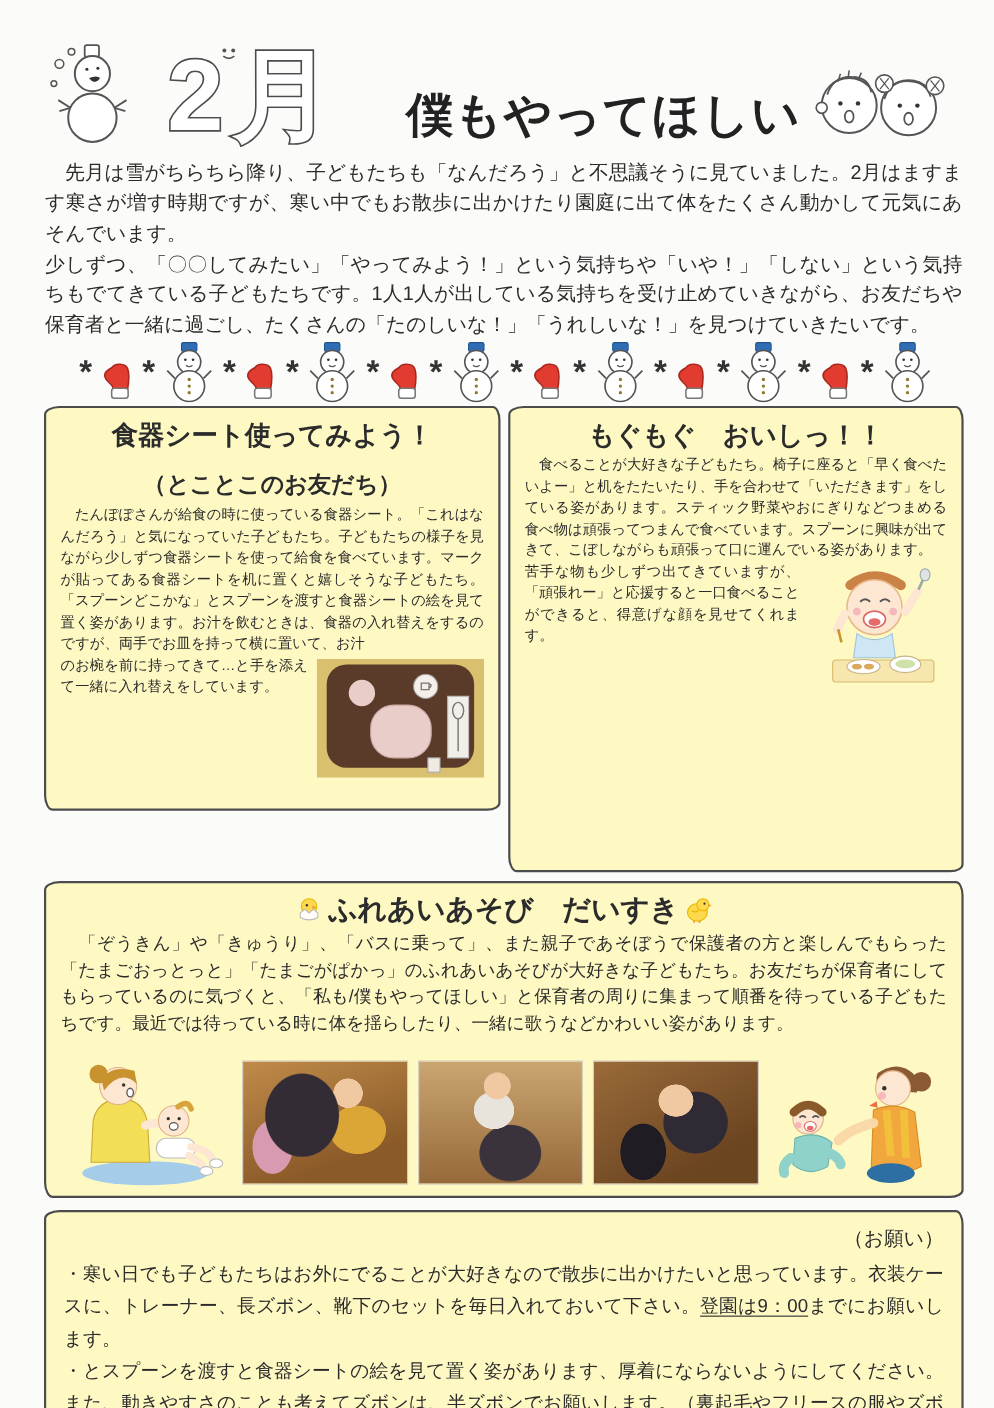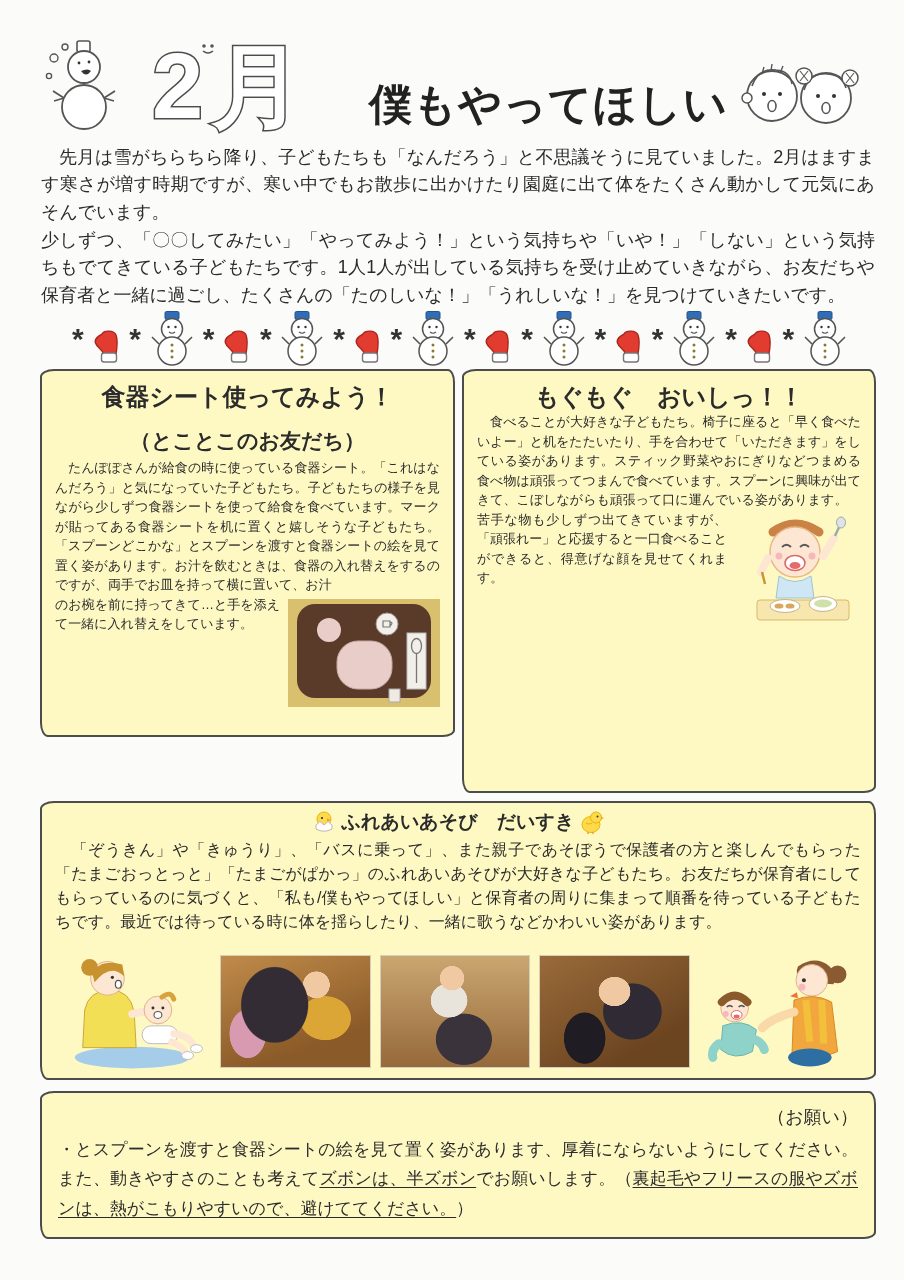--- a/index.html
+++ b/index.html
@@ -42,21 +42,21 @@
   .article{padding:9px 13px 10px 13px;box-sizing:border-box;}
   .article.left{width:415px;height:368px;}
   .article.right{width:414px;height:424px;}
   .article h2{margin:2px 0 0 0;font-size:24px;font-weight:800;text-align:center;line-height:1.25;}
   .article h3{margin:16px 0 4px 0;font-size:21px;font-weight:800;text-align:center;line-height:1.25;}
   .article p{margin:0;font-size:13px;line-height:1.5;text-align:justify;}
   .float-img{float:right;margin:4px 0 2px 8px;}
 
   
   .fureai{margin-top:8px;width:836px;box-sizing:border-box;padding:6px 13px 8px 13px;}
-  .fureai h2{margin:0;font-size:19px;font-weight:800;text-align:right;display:flex;align-items:center;justify-content:center;gap:6px;}
+  .fureai h2{margin:0;font-size:26px;font-weight:800;text-align:right;display:flex;align-items:center;justify-content:center;gap:6px;}
   .fureai p{margin:3px 0 18px 0;font-size:16px;line-height:1.5;text-align:justify;}
   .photo-strip{display:flex;gap:9px;align-items:center;margin-top:5px;}
   .photo{width:152px;height:113px;border:1px solid #d5cdbd;box-sizing:border-box;}
   .photo.p1{background:
     radial-gradient(55px 62px at 36% 44%, #332c35 60%, transparent 62%),
     radial-gradient(22px 22px at 64% 26%, #f0c9a2 60%, transparent 62%),
     radial-gradient(42px 36px at 70% 56%, #dca636 60%, transparent 62%),
     radial-gradient(30px 40px at 18% 70%, #d79ab0 60%, transparent 62%),
     linear-gradient(160deg,#c08b4a,#8a5a28 75%);}
   .photo.p2{background:
@@ -376,17 +376,18 @@
         <ellipse cx="38" cy="64.5" rx="3" ry="2" fill="#e66a6a"></ellipse>
         <circle cx="27" cy="62" r="3" fill="#f6b8ba"></circle>
         <path d="M24 74 Q44 66 58 78 L54 100 Q36 110 22 98 Z" fill="#8fd2c9" stroke="#6ab5ab"></path>
         <path d="M52 86 Q64 90 66 98 M20 92 Q12 98 14 106" stroke="#8fd2c9" stroke-width="9" stroke-linecap="round" fill="none"></path>
       </svg>
     </div>
   </section>
 
   <section class="onegai sketch">
     <h2>（お願い）</h2>
+    <p><span>・寒い日でも子どもたちはお外にでることが大好きなので散歩に出かけたいと思っています。衣装ケースに、トレーナー、長ズボン、靴下のセットを毎日入れておいて下さい。</span><span class="u">登園は9：00</span><span>までにお願いします。</span></p>
     <p><span>・とスプーンを渡すと食器シートの絵を見て置く姿があります、厚着にならないようにしてください。また、動きやすさのことも考えて</span><span class="u">ズボンは、半ズボン</span><span>でお願いします。（</span><span class="u">裏起毛やフリースの服やズボンは、熱がこもりやすいので、避けててください。</span><span>）</span></p>
 
   </section>
 
 </div>
 
 </body></html>

